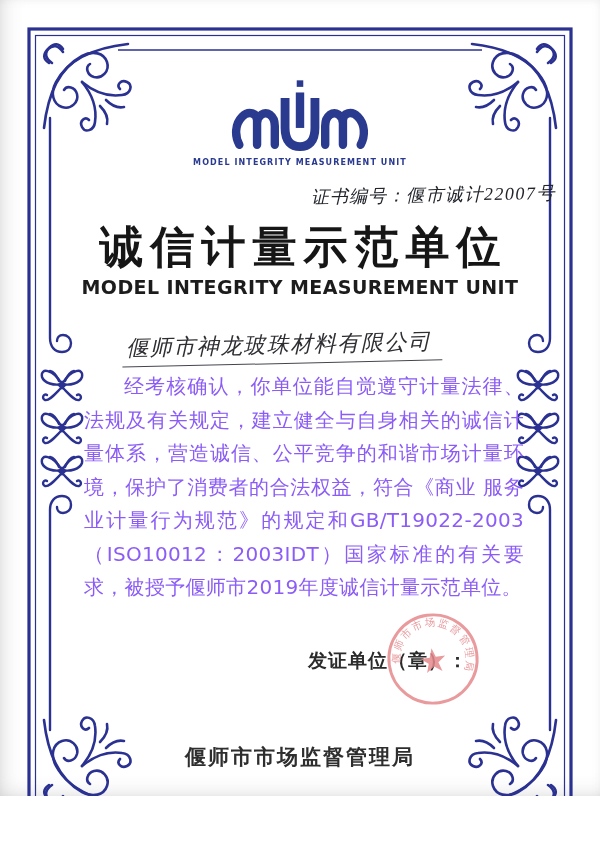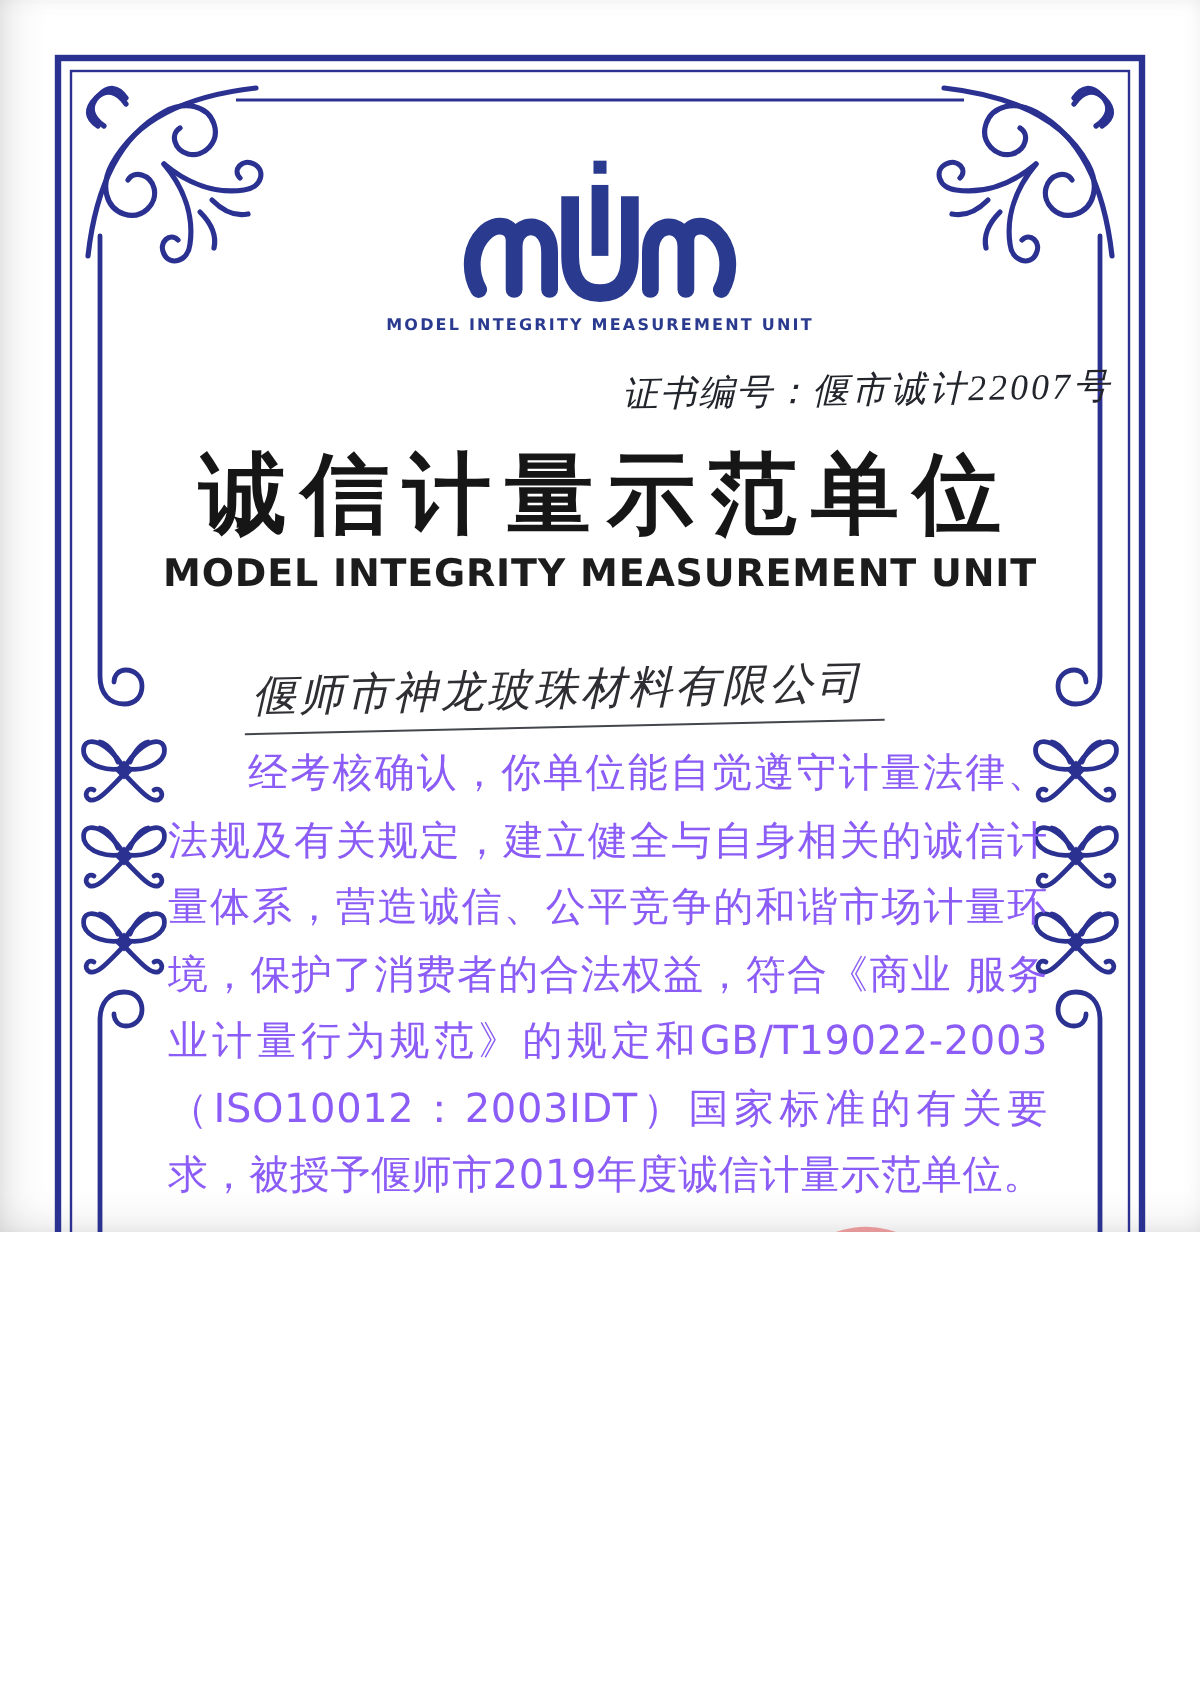--- a/index.html
+++ b/index.html
@@ -1,17 +1,17 @@
 <!DOCTYPE html>
 <html><head>
 <meta charset="utf-8">
 <style>
   html,body{margin:0;padding:0;background:#ffffff;}
   .page{
-    position:relative;width:600px;height:616px;background:#fff;overflow:hidden;
+    position:relative;width:600px;height:796px;background:#fff;overflow:hidden;
     font-family:"DejaVu Sans","Liberation Sans",sans-serif;color:#333;
     box-shadow:inset 10px -8px 26px -16px rgba(90,90,90,.45), inset -3px 3px 14px -10px rgba(120,120,120,.35);
   }
   .border-svg{position:absolute;left:0;top:0;}
   .abs{position:absolute;}
   .logo-svg{left:230px;top:70px;}
   .logo-caption{
     left:150px;top:158px;width:300px;text-align:center;
     font-size:8px;font-weight:bold;letter-spacing:1.1px;color:#2a3a8f;
   }

